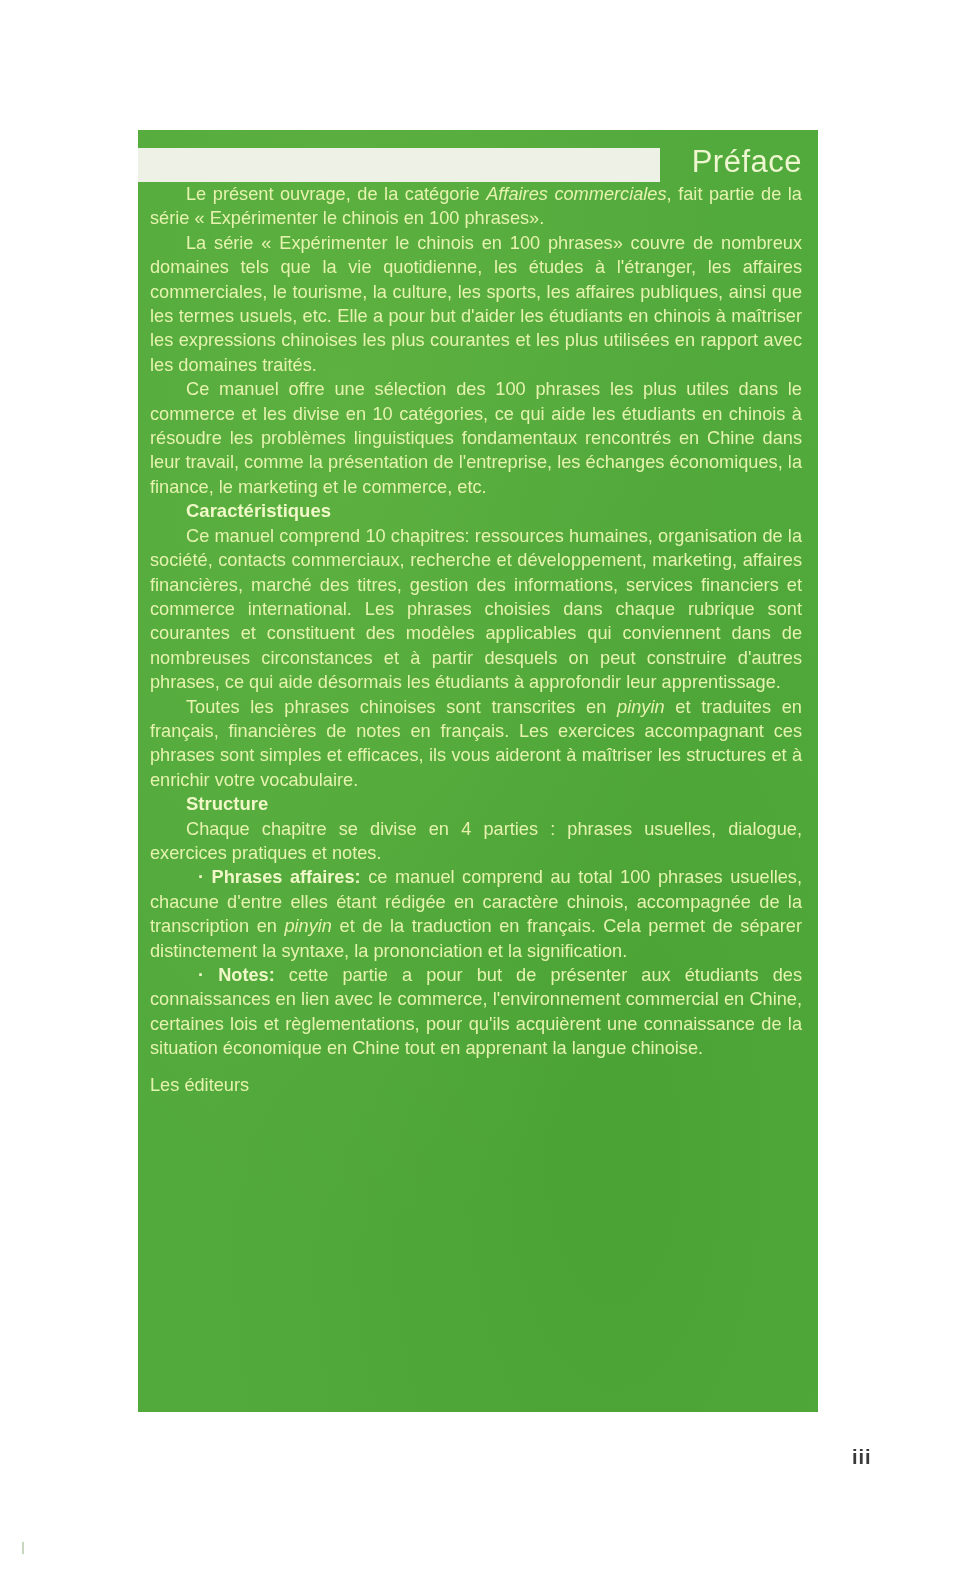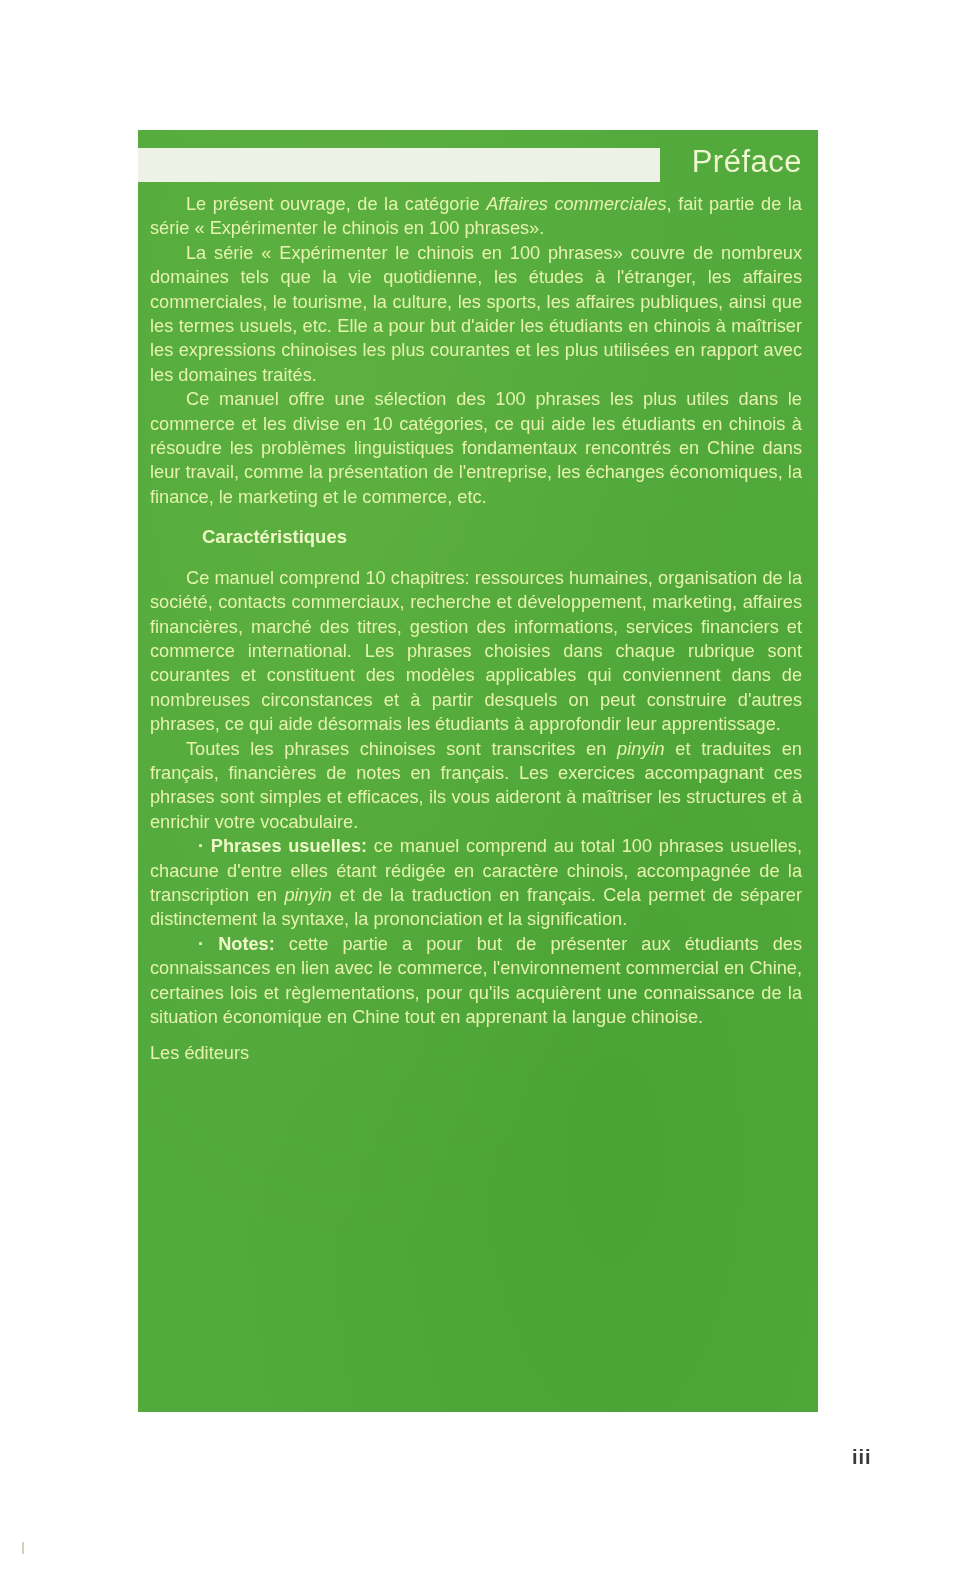--- a/index.html
+++ b/index.html
@@ -15,27 +15,27 @@
   }
   .title-bar {
     position: absolute; left: 0; top: 18px; width: 522px; height: 34px;
     background: #eef2e6;
   }
   .title {
     position: absolute; right: 16px; top: 14px; font-size: 31px; color: #eef6d0;
     letter-spacing: 0.5px;
   }
   .body-text {
-    position: absolute; left: 12px; top: 62px; width: 652px;
+    position: absolute; left: 12px; top: 52px; width: 652px;
     color: #e6f3ae; font-size: 18.2px; line-height: 24.4px; text-align: justify;
     hyphens: manual;
   }
   .body-text p { margin: 0; text-indent: 36px; }
   .body-text p.bullet { text-indent: 48px; }
-  .body-text h3 { margin: 16px; padding-left: 36px; font-size: 18.5px; font-weight: bold; color: #f0f8c8; line-height: 24.4px; }
+  .body-text h3 { margin: 0; padding-left: 36px; font-size: 18.5px; font-weight: bold; color: #f0f8c8; line-height: 24.4px; }
   .body-text b { color: #f0f8c8; font-family: "Liberation Sans", sans-serif; font-stretch: condensed; }
   .signature { padding-right: 58px; margin-top: 12px; }
   .page-number {
     position: absolute; left: 852px; top: 1446px; font-size: 20px; font-weight: bold;
     color: #3a3a3a; letter-spacing: 1px;
   }
   .mark { position: absolute; left: 22px; top: 1542px; width: 2px; height: 12px; background: #c8d8c0; }
 </style>
 </head>
 <body>
@@ -44,22 +44,24 @@
   <div class="title-bar"></div>
   <div class="title">Préface</div>
 
   <div class="body-text">
     <p><span>Le présent ouvrage, de la catégorie </span><i>Affaires commerciales</i><span>, fait partie de la série « Expérimenter le chinois en 100 phrases».</span></p>
     <p>La série « Expérimenter le chinois en 100 phrases» couvre de nombreux domaines tels que la vie quotidienne, les études à l'étranger, les affaires commerciales, le tourisme, la culture, les sports, les affaires publiques, ainsi que les termes usuels, etc. Elle a pour but d'aider les étudiants en chinois à maîtriser les expressions chinoises les plus courantes et les plus utilisées en rapport avec les domaines traités.</p>
     <p>Ce manuel offre une sélection des 100 phrases les plus utiles dans le commerce et les divise en 10 catégories, ce qui aide les étudiants en chinois à résoudre les problèmes linguistiques fondamentaux rencontrés en Chine dans leur travail, comme la présentation de l'entreprise, les échanges économiques, la finance, le marketing et le commerce, etc.</p>
     <h3>Caractéristiques</h3>
     <p>Ce manuel comprend 10 chapitres: ressources humaines, organisation de la société, contacts commerciaux, recherche et développement, marketing, affaires financières, marché des titres, gestion des informations, services financiers et commerce international. Les phrases choisies dans chaque rubrique sont courantes et constituent des modèles applicables qui conviennent dans de nombreuses circonstances et à partir desquels on peut construire d'autres phrases, ce qui aide désormais les étudiants à approfondir leur apprentissage.</p>
     <p><span>Toutes les phrases chinoises sont transcrites en </span><i>pinyin</i><span> et traduites en français, financières de notes en français. Les exercices accompagnant ces phrases sont simples et efficaces, ils vous aideront à maîtriser les structures et à enrichir votre vocabulaire.</span></p>
+    <h3>Structure</h3>
+    <p>Chaque chapitre se divise en 4 parties : phrases usuelles, dialogue, exercices pratiques et notes.</p>
 
-    <p class="bullet"><b>· Phrases usuelles:</b><span> ce manuel comprend au total 100 phrases usuelles, chacune d'entre elles étant rédigée en caractère chinois, accompagnée de la transcription en </span><i>pinyin</i><span> et de la traduction en français. Cela permet de séparer distinctement la syntaxe, la prononciation et la signification.</span></p>
+    <p class="bullet"><b>· Phrases affaires:</b><span> ce manuel comprend au total 100 phrases usuelles, chacune d'entre elles étant rédigée en caractère chinois, accompagnée de la transcription en </span><i>pinyin</i><span> et de la traduction en français. Cela permet de séparer distinctement la syntaxe, la prononciation et la signification.</span></p>
     <p class="bullet"><b>· Notes:</b><span> cette partie a pour but de présenter aux étudiants des connaissances en lien avec le commerce, l'environnement commercial en Chine, certaines lois et règlementations, pour qu'ils acquièrent une connaissance de la situation économique en Chine tout en apprenant la langue chinoise.</span></p>
 
     <div class="signature">Les éditeurs</div>
   </div>
 </div>
 
 <div class="page-number">iii</div>
 <div class="mark"></div>
 
 </body></html>

